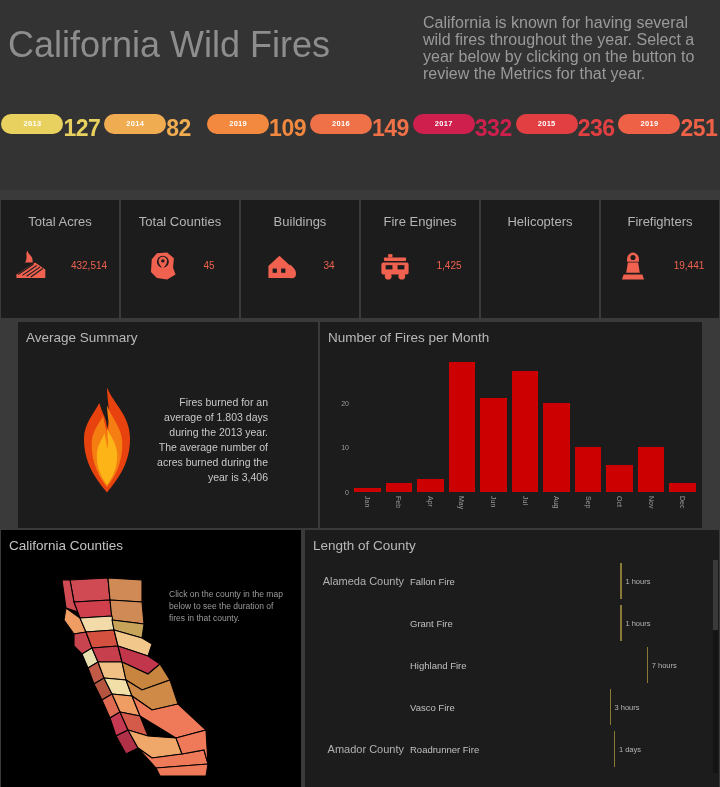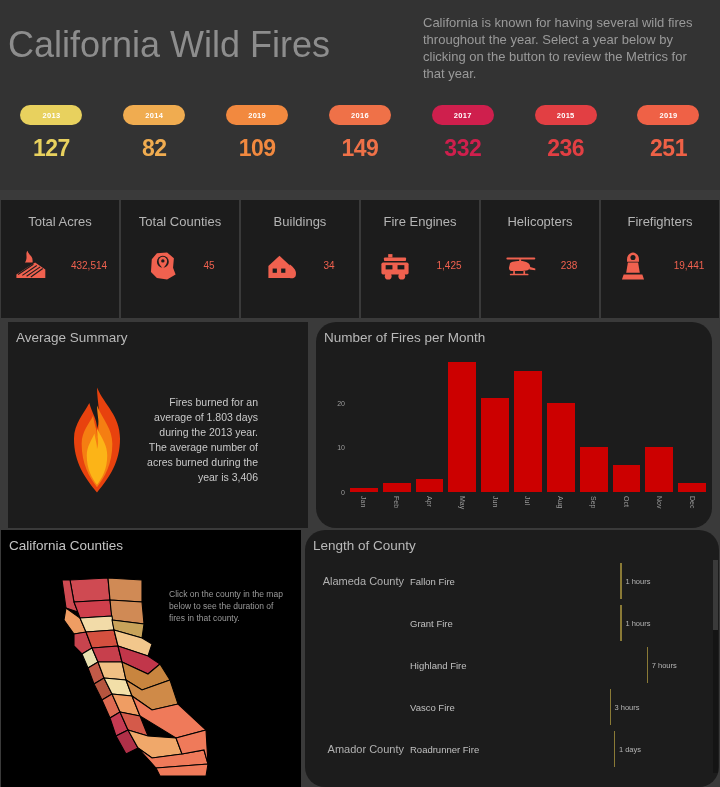--- a/index.html
+++ b/index.html
@@ -13,29 +13,29 @@
 
   
   .header { height: 190px; background: #333333; position: relative; padding: 0; }
   .title {
     position: absolute; left: 8px; top: 24px;
     font-size: 36px; color: #8d8d8d; font-weight: 400;
     letter-spacing: 0px; white-space: nowrap;
   }
   .intro {
     position: absolute; left: 423px; top: 14px; width: 288px;
-    font-size: 13px; line-height: 17px; color: #9a9a9a;
+    font-size: 16px; line-height: 17px; color: #9a9a9a;
   }
 
   
   .years {
     position: absolute; left: 0; top: 105px; width: 720px; height: 78px;
     display: flex; justify-content: space-around; align-items: flex-start;
   }
-  .year-col { display: flex; flex-direction: column; align-items: center; width: 100px; }
+  .year-col { display: flex; flex-direction: row; align-items: center; width: 100px; }
   .year-pill {
     width: 62px; height: 20px; border-radius: 10px;
     display: flex; align-items: center; justify-content: center;
     font-size: 7.5px; font-weight: bold; color: #ffffff;
     cursor: pointer; letter-spacing: 0.3px;
   }
   .year-count {
     margin-top: 10px; font-size: 23px; font-weight: bold;
     letter-spacing: -0.5px;
   }
@@ -56,33 +56,33 @@
   .kpi-body {
     flex: 1; display: flex; align-items: center; justify-content: center;
     gap: 24px; width: 100%; padding-bottom: 16px;
   }
   .kpi-icon { width: 34px; height: 34px; display: block; }
   .kpi-val { font-size: 10px; color: #f0614f; font-weight: 400; white-space: nowrap; }
 
   
   .row2 {
     position: absolute; top: 322px; left: 0; width: 720px; height: 206px;
-    display: flex; gap: 8px; padding: 0 8px;
+    display: flex; gap: 2px; padding: 0 18px;
   }
   .row3 {
     position: absolute; top: 530px; left: 0; width: 720px; height: 257px;
     display: flex; gap: 4px; padding: 0 1px;
   }
   .panel { background: #1c1c1c; position: relative; overflow: hidden; }
   .panel-title {
     position: absolute; left: 8px; top: 8px;
     font-size: 13.5px; color: #b9b9b9; font-weight: 400;
   }
   .p-left { width: 300px; }
-  .p-right { flex: 1; border-radius: 20px; }
+  .p-right { flex: 1; }
 
   
   .avg-wrap {
     position: absolute; top: 30px; left: 0; width: 100%; height: 176px;
     display: flex; align-items: center; justify-content: center; gap: 10px;
   }
   .flame { width: 78px; height: 110px; flex: none; }
   .avg-text {
     width: 112px; text-align: right; font-size: 10.5px; line-height: 15px;
     color: #c9c9c9;
@@ -256,34 +256,20 @@
                 <rect x="23" y="19" width="8" height="5" fill="#1c1c1c"></rect>
                 <circle cx="12" cy="32" r="4"></circle>
                 <circle cx="28" cy="32" r="4"></circle>
               </g>
             </svg></span>
           <span class="kpi-val">1,425</span>
         </div>
       </div>
       <div class="kpi">
         <div class="kpi-title">Helicopters</div>
-        <div class="kpi-body">
-          <span class="kpi-icon"><svg viewBox="0 0 40 40">
-              <g fill="#f0614f">
-                <rect x="4" y="10" width="34" height="2.4" rx="1.2"></rect>
-                <rect x="19" y="12" width="2.4" height="5"></rect>
-                <path d="M8 18 C8 15 13 14 20 14 C28 14 32 17 32 21 C32 25 28 26 20 26 L10 26 C8 26 7 24 7 22 Z"></path>
-                <path d="M31 21 L38 23 L38 25 L31 24 Z"></path>
-                <rect x="8" y="29" width="22" height="2" rx="1"></rect>
-                <rect x="12" y="26" width="2" height="4"></rect>
-                <rect x="24" y="26" width="2" height="4"></rect>
-              </g>
-            </svg></span>
-          <span class="kpi-val">238</span>
-        </div>
       </div>
       <div class="kpi">
         <div class="kpi-title">Firefighters</div>
         <div class="kpi-body">
           <span class="kpi-icon"><svg viewBox="0 0 40 40">
               <g fill="#f0614f">
                 <path d="M13 12 C13 7 17 4 20 4 C23 4 27 7 27 12 L27 15 L13 15 Z"></path>
                 <circle cx="20" cy="10" r="3" fill="#1c1c1c"></circle>
                 <path d="M14 16 L26 16 L28 28 L12 28 Z"></path>
                 <path d="M9 30 L31 30 L33 36 L7 36 Z"></path>

